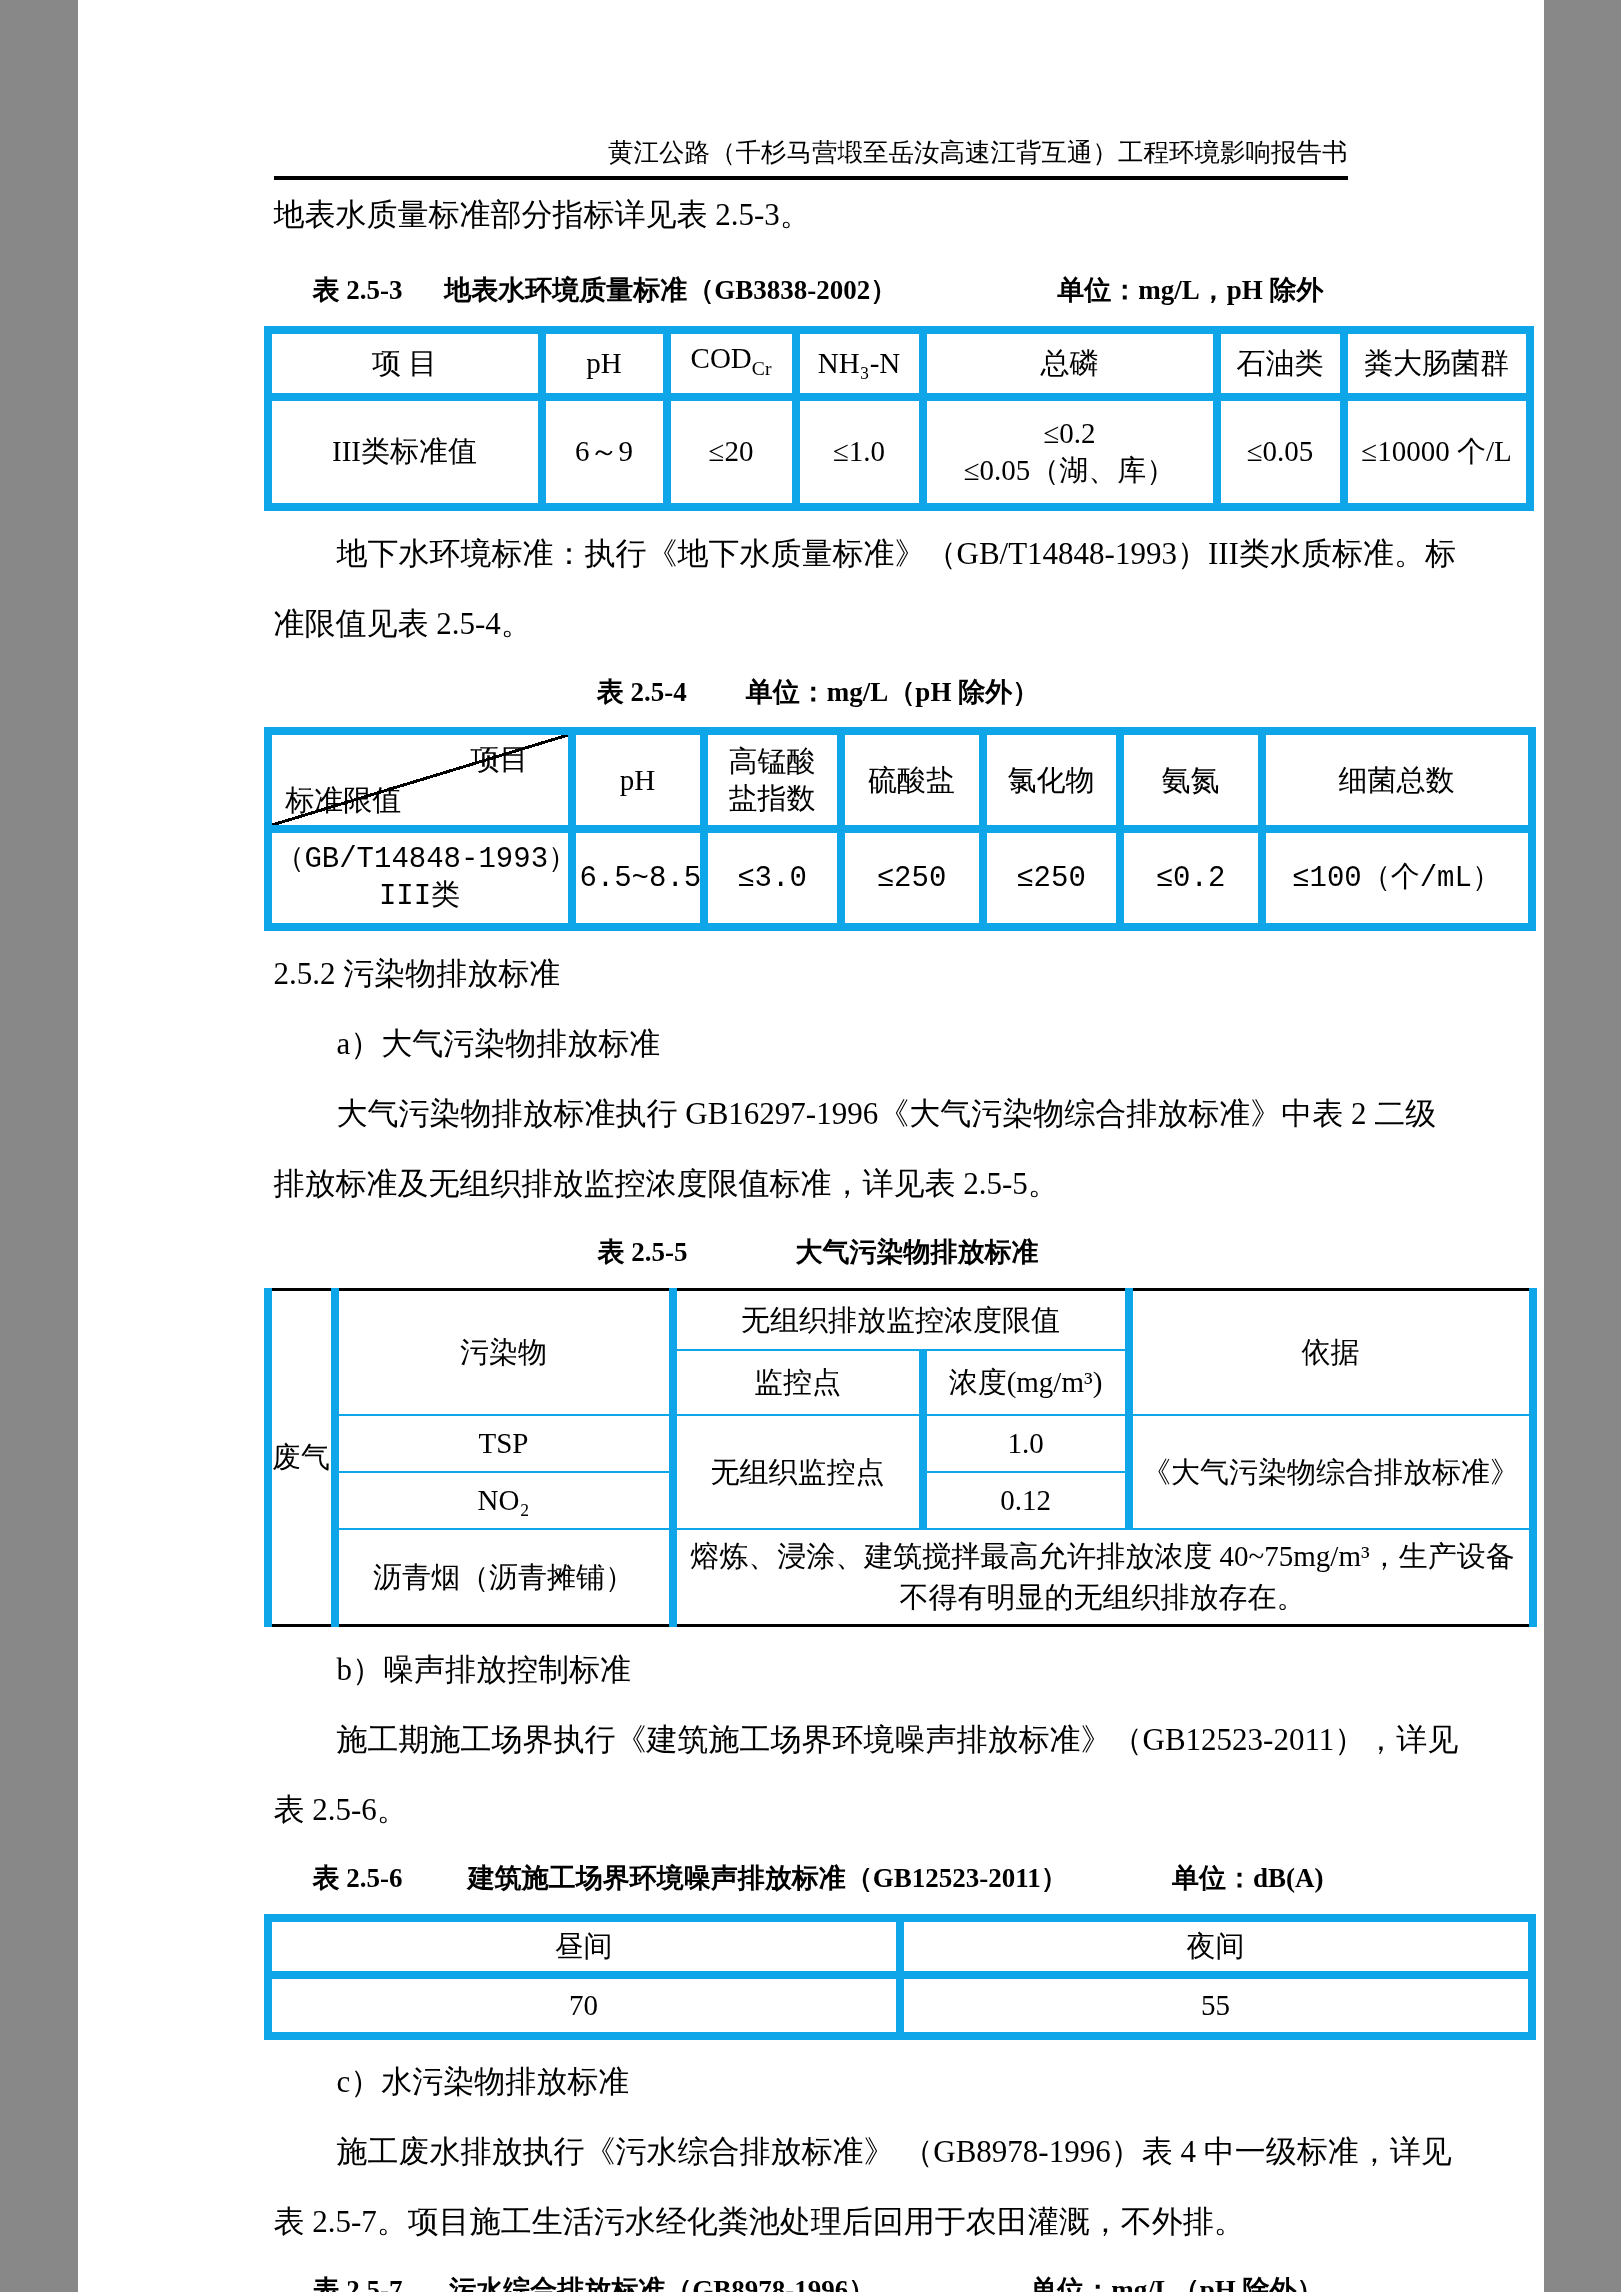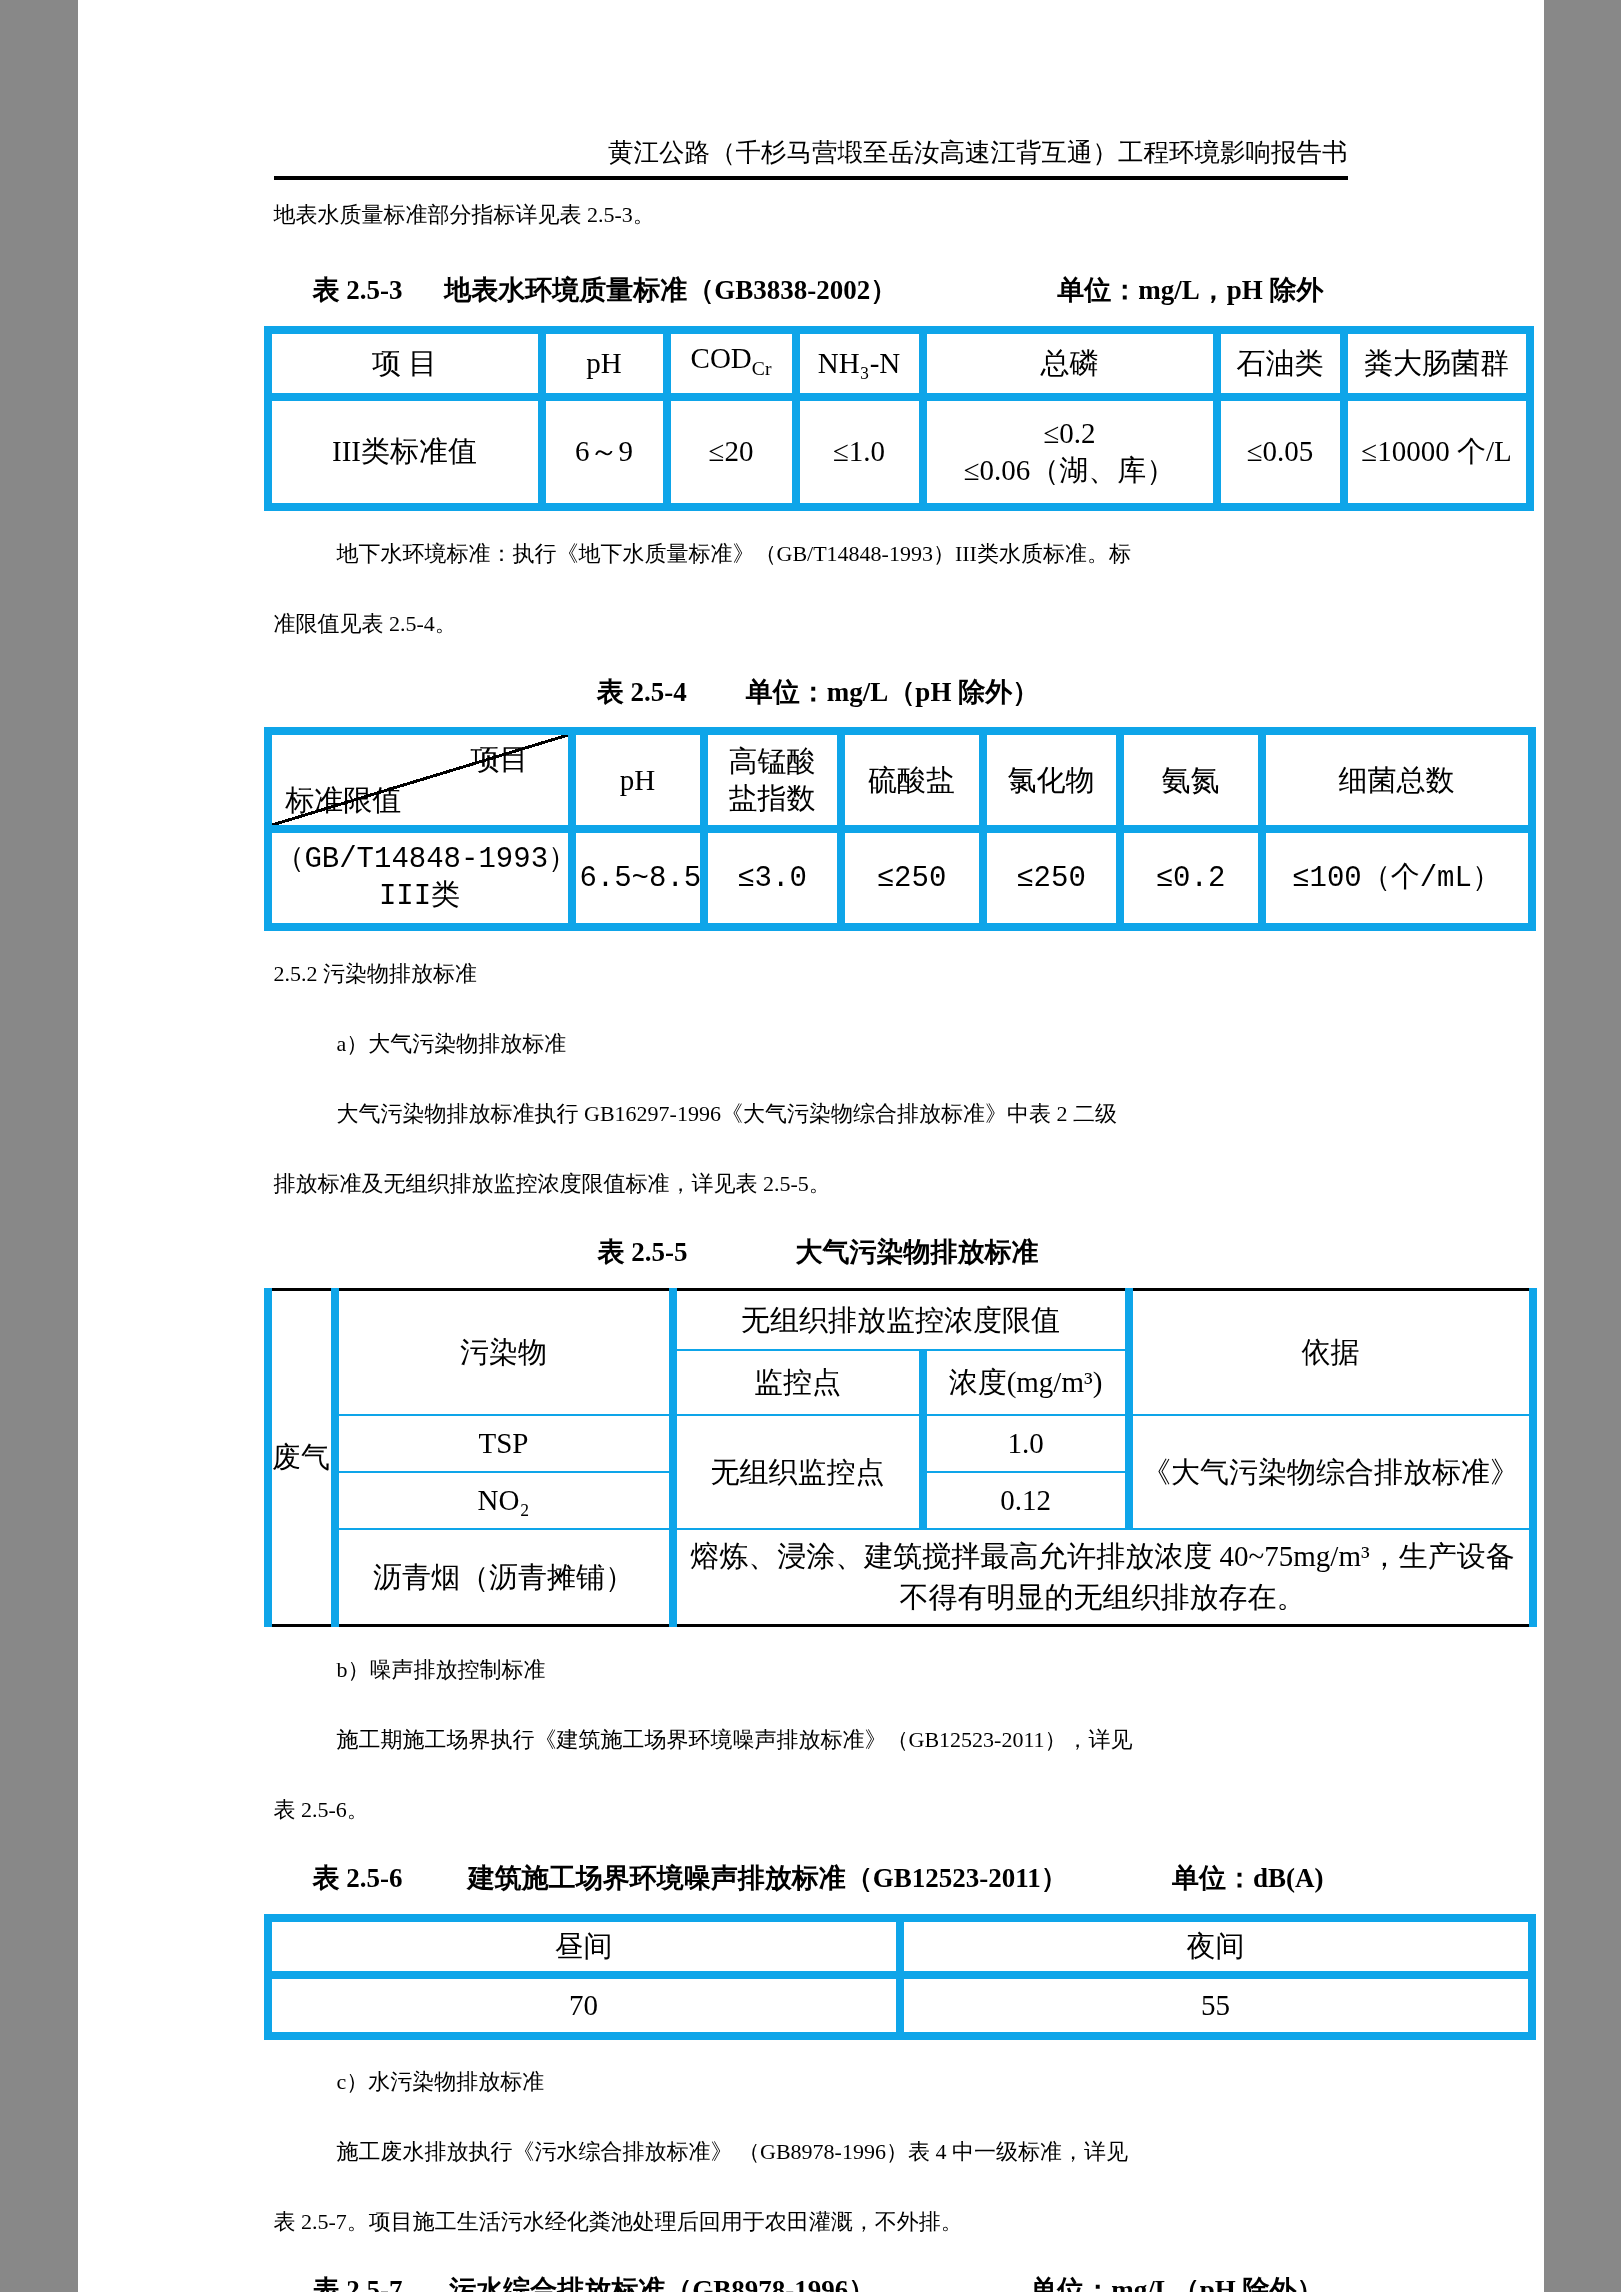--- a/index.html
+++ b/index.html
@@ -20,21 +20,21 @@
     line-height:31px;
   }
   .header-rule{
     margin:7.8px 196px 0 196px;
     border:none;
     border-top:4.9px solid #000;
     height:0;
   }
   .body-line{
     margin:0 167px 0 196px;
-    font-size:22px;
+    font-size:31px;
     line-height:70px;
     white-space:nowrap;
   }
   .indent{text-indent:63px;}
   .caption{
     margin:5.9px 220px 5.9px 235px;
     font-size:27px;
     font-weight:bold;
     line-height:55px;
     display:flex;
@@ -112,21 +112,21 @@
           <td>石油类</td>
           <td>粪大肠菌群</td>
         </tr>
         <tr style="height:110px;">
           <td>III类标准值</td>
           <td>6～9</td>
           <td>≤20</td>
           <td>≤1.0</td>
           <td class="two-line">
             <div>≤0.2</div>
-            <div>≤0.06（湖、库）</div>
+            <div>≤0.05（湖、库）</div>
           </td>
           <td>≤0.05</td>
           <td class="nowrap">≤10000 个/L</td>
         </tr>
       </tbody>
     </table>
 
     <div class="body-line indent">地下水环境标准：执行《地下水质量标准》（GB/T14848-1993）III类水质标准。标</div>
     <div class="body-line">准限值见表 2.5-4。</div>
 

